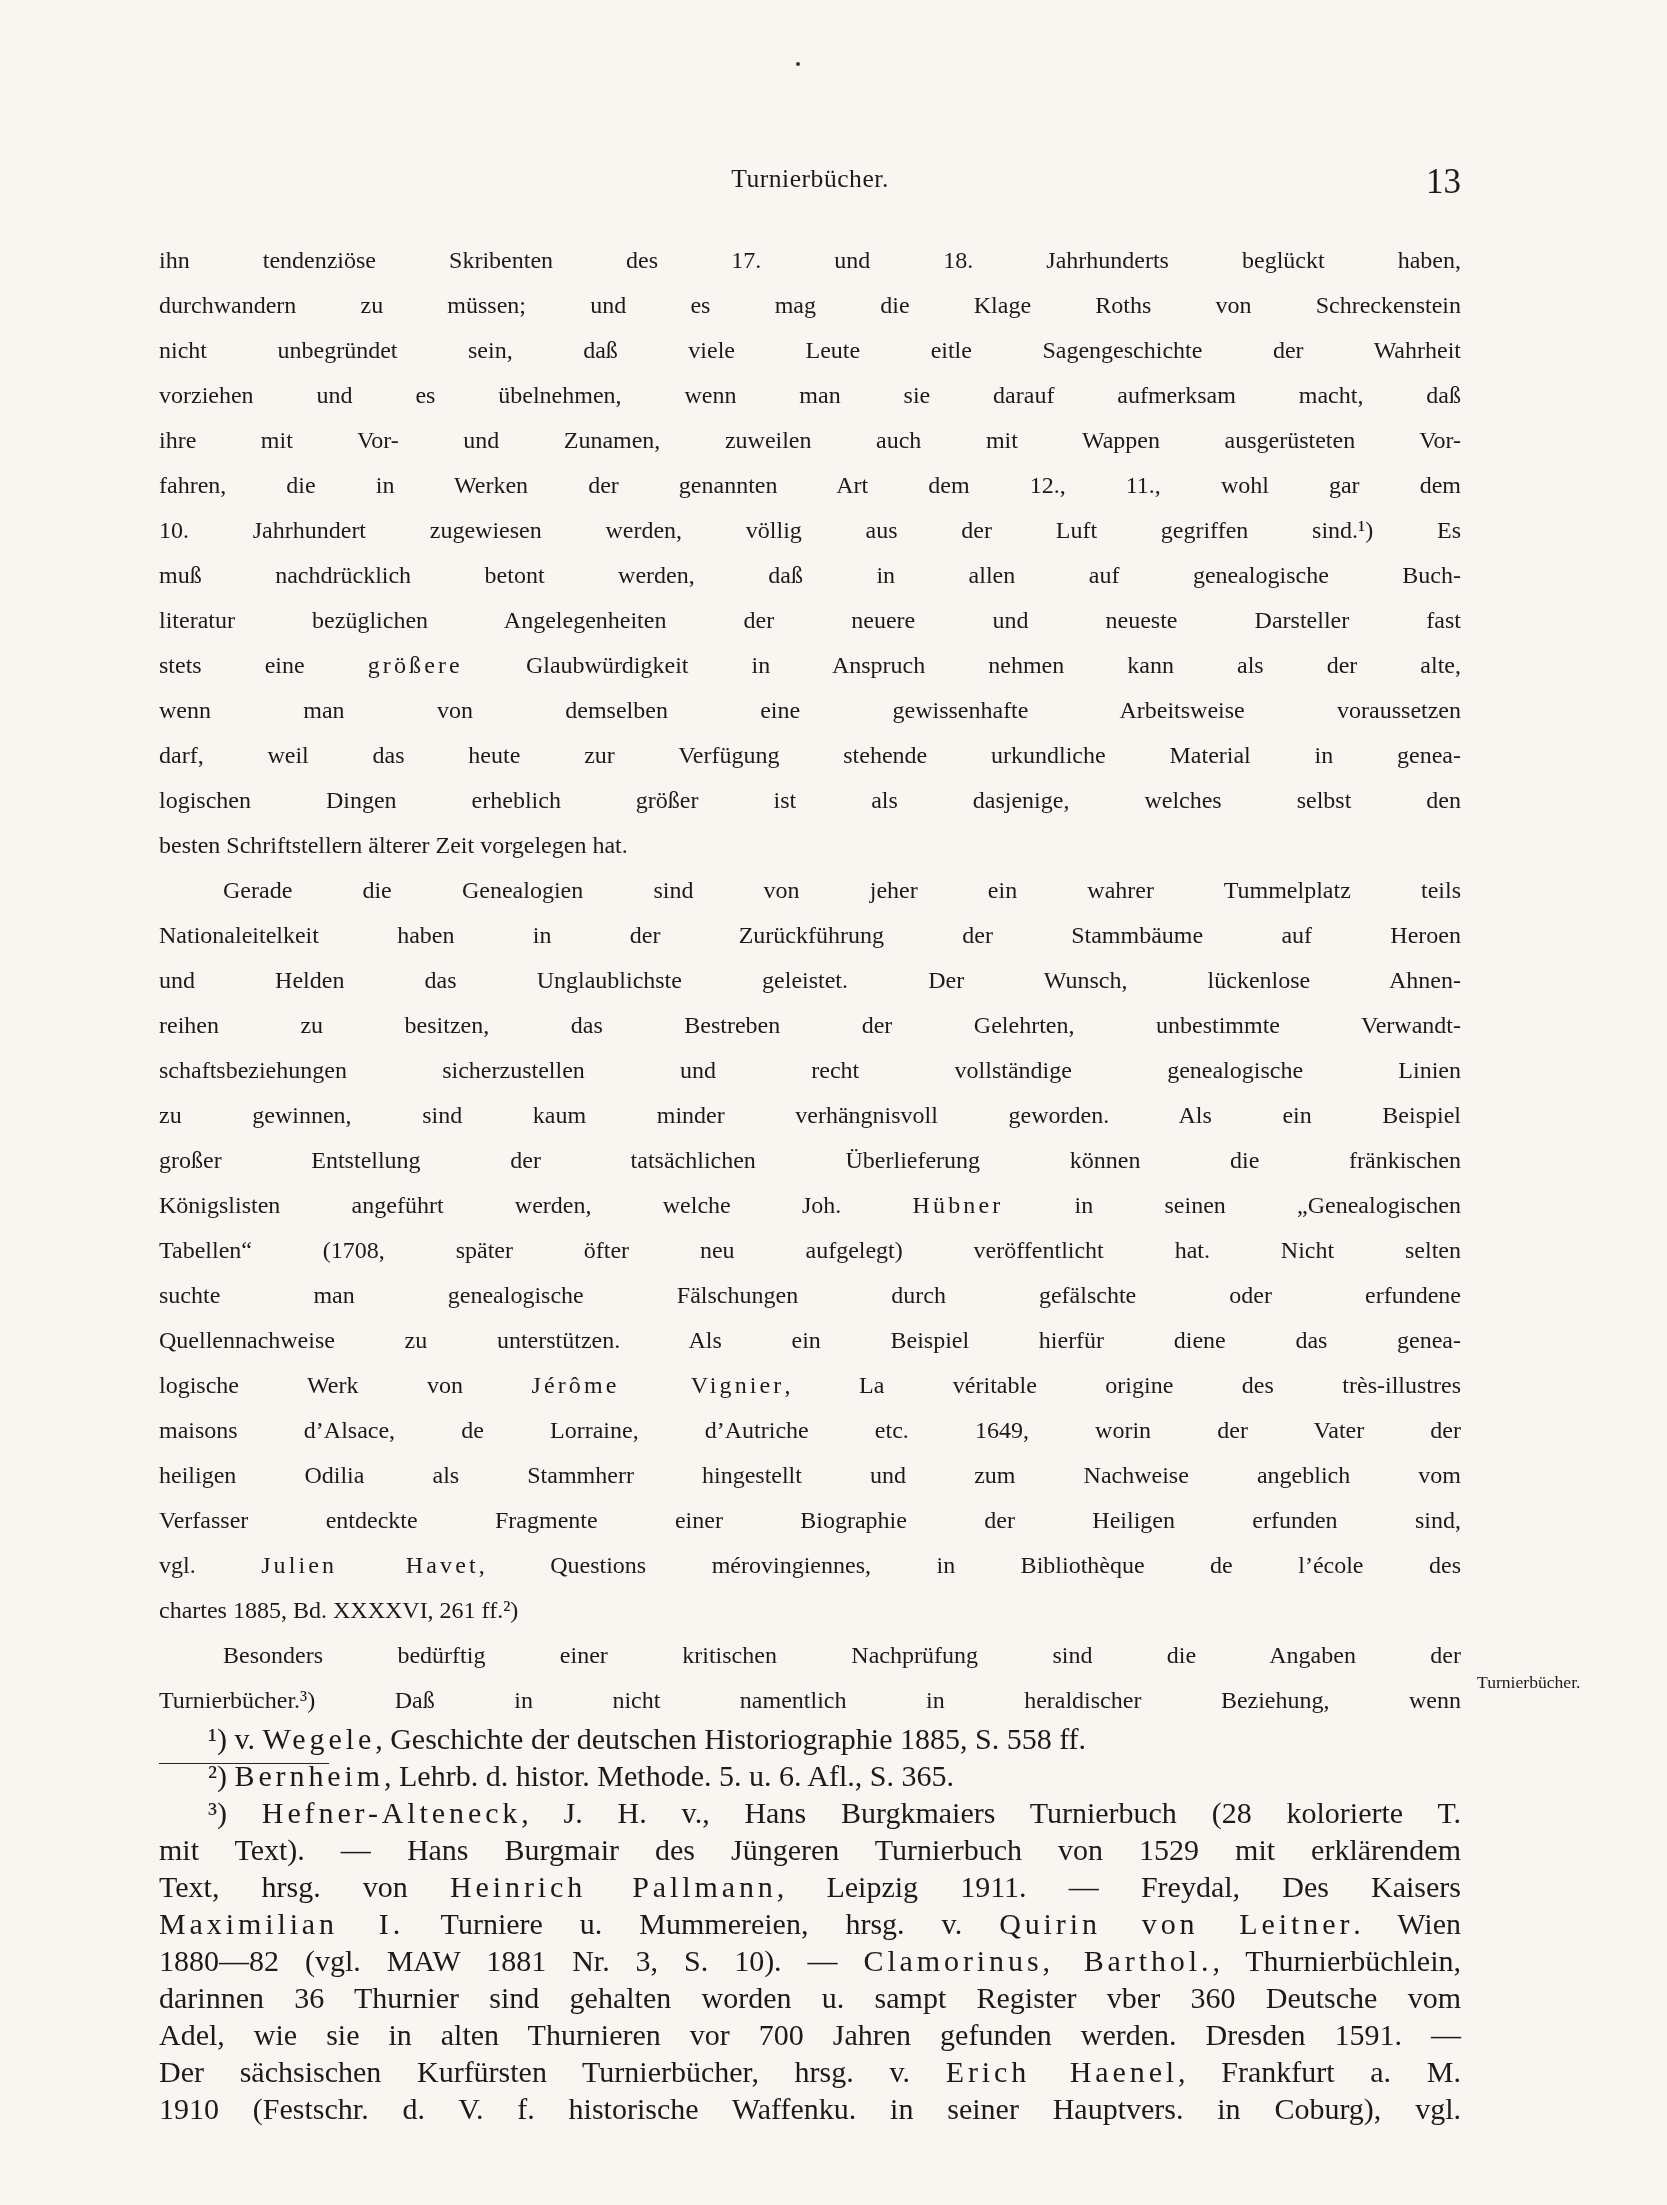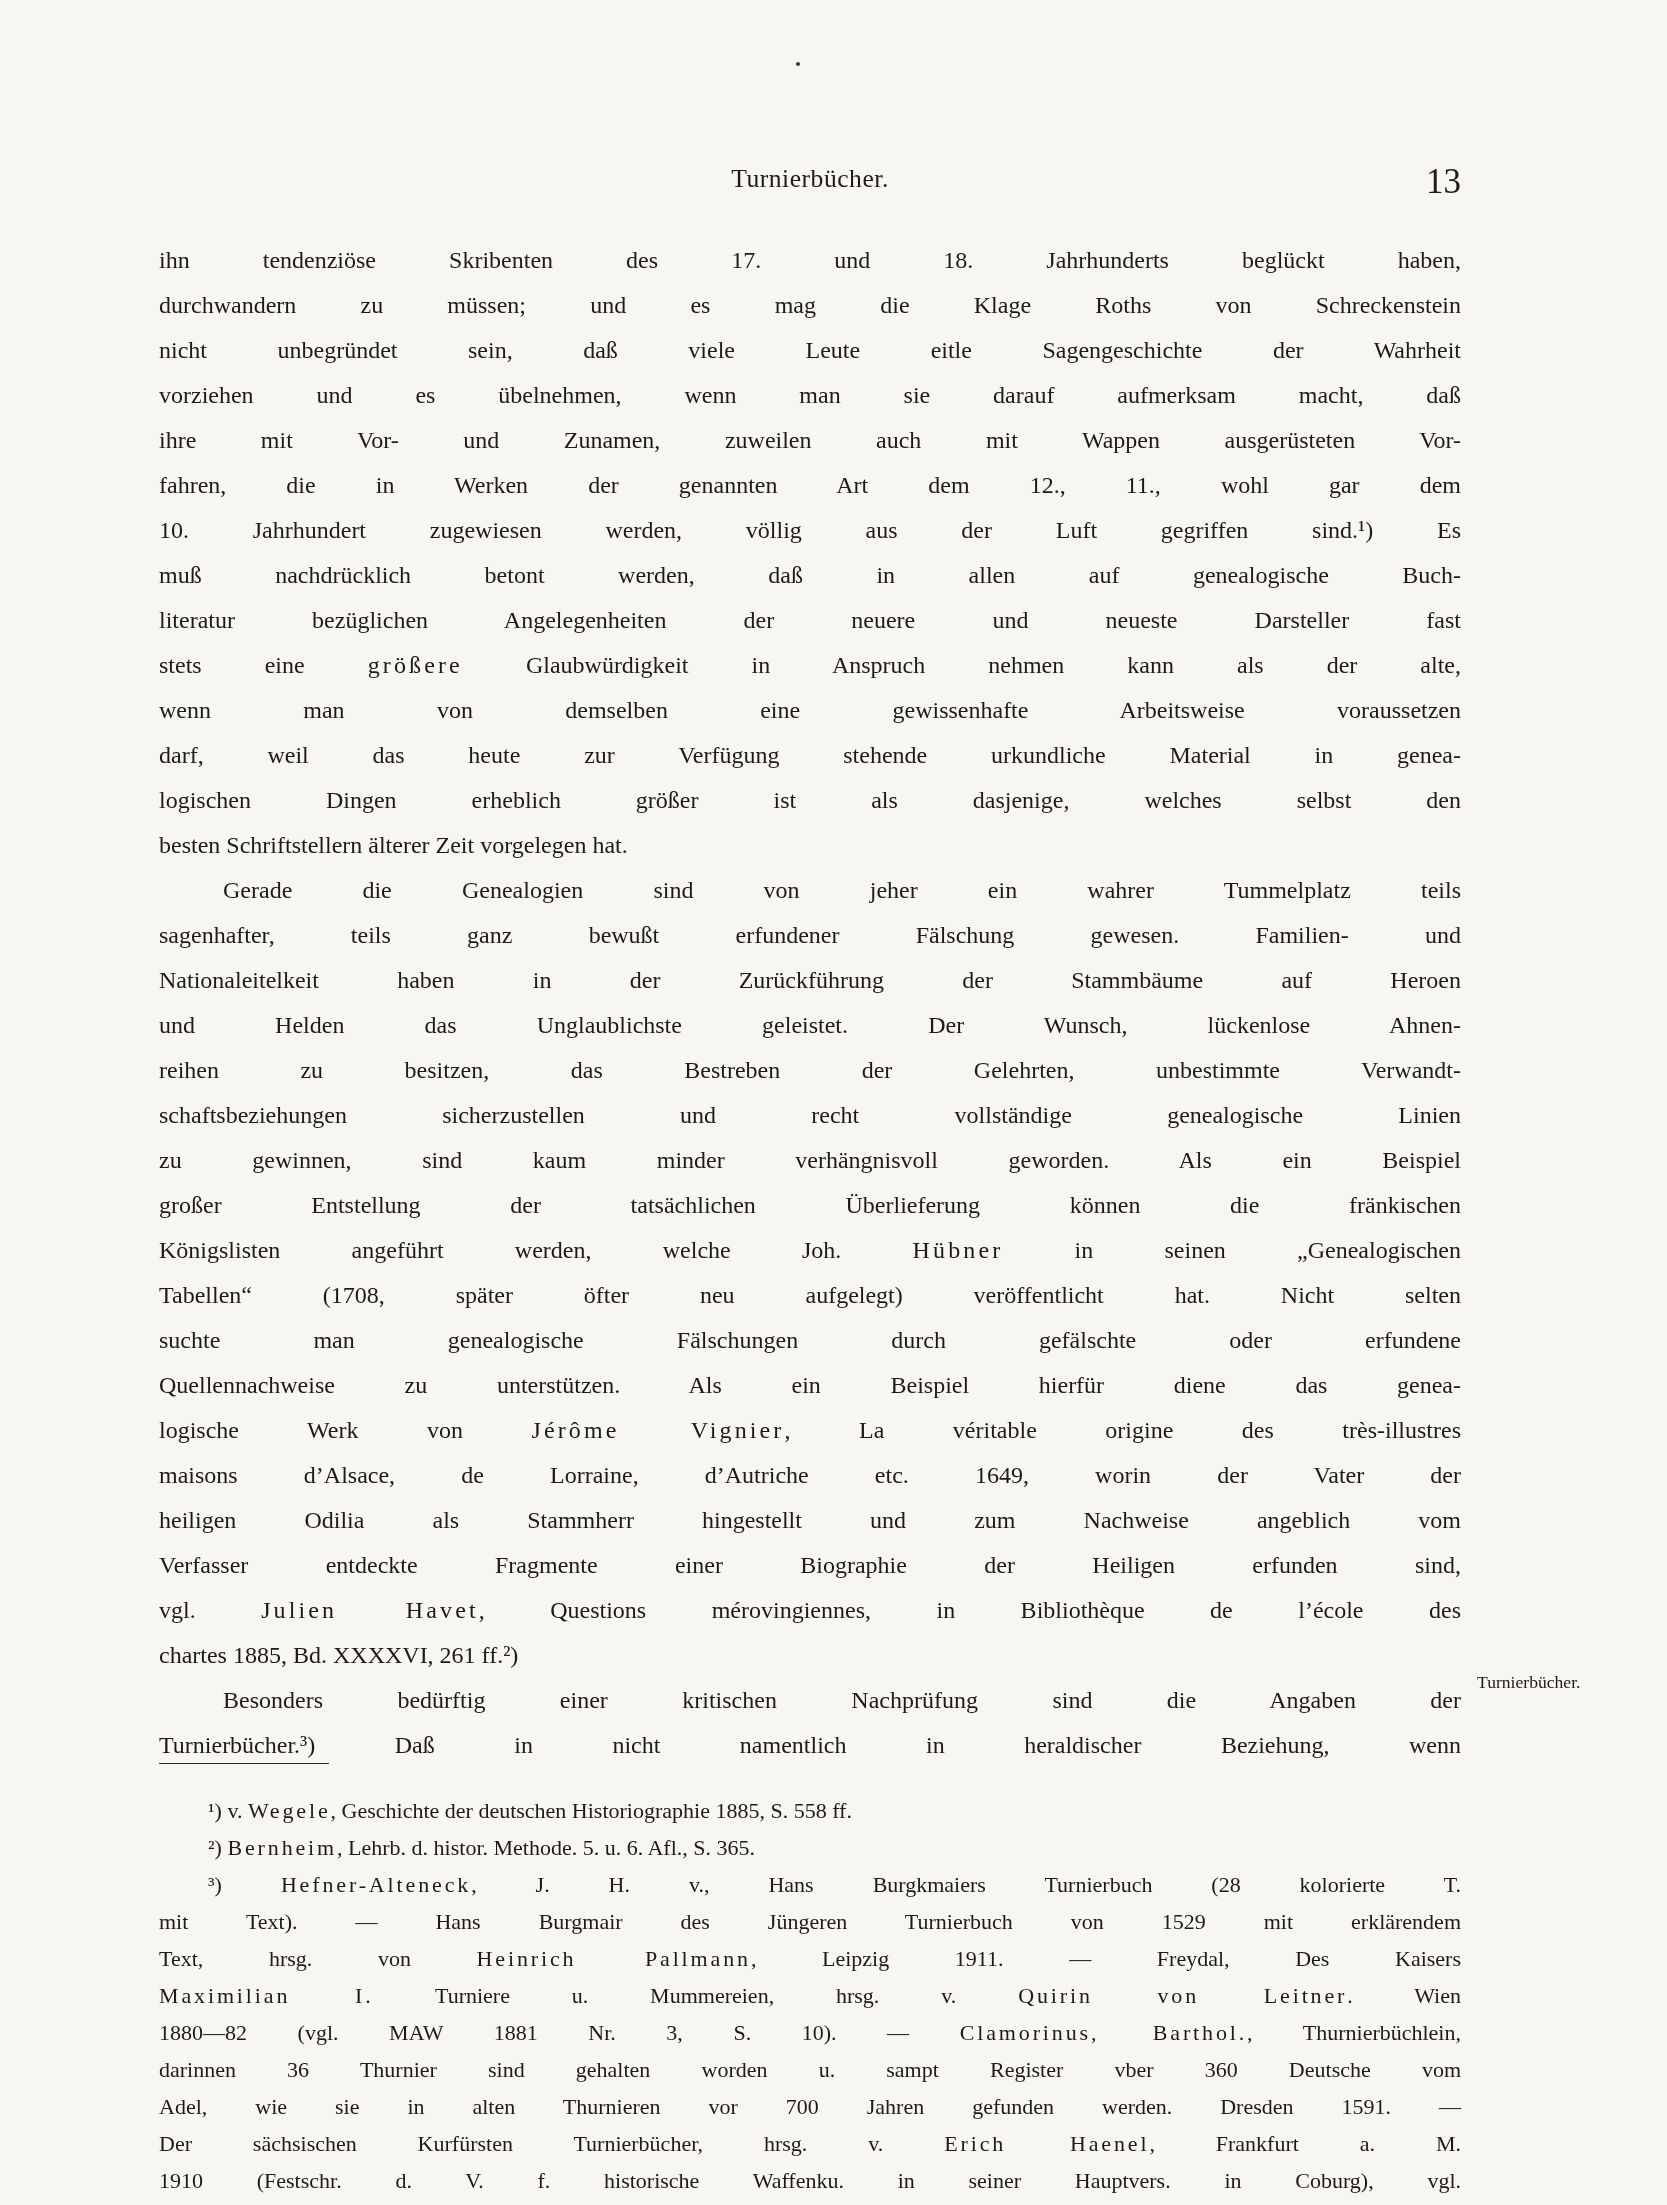--- a/index.html
+++ b/index.html
@@ -54,22 +54,22 @@
     position: absolute;
     left: 159px;
     width: 1302px;
   }
   .bodytext {
     top: 238px;
     font-size: 24px;
     line-height: 45px;
   }
   .footnotes {
-    top: 1792px;
-    font-size: 22px;
+    top: 1720px;
+    font-size: 30px;
     line-height: 37px;
   }
   .line {
     text-align: justify;
     text-align-last: justify;
     white-space: normal;
   }
   .line.flush {
     text-align-last: left;
   }
@@ -115,21 +115,20 @@
       <div class="line"><span>fahren, die in Werken der genannten Art dem 12., 11., wohl gar dem</span></div>
       <div class="line"><span>10. Jahrhundert zugewiesen werden, völlig aus der Luft gegriffen sind.¹) Es</span></div>
       <div class="line"><span>muß nachdrücklich betont werden, daß in allen auf genealogische Buch-</span></div>
       <div class="line"><span>literatur bezüglichen Angelegenheiten der neuere und neueste Darsteller fast</span></div>
       <div class="line"><span>stets eine </span><span class="sperr">größere</span><span> Glaubwürdigkeit in Anspruch nehmen kann als der alte,</span></div>
       <div class="line"><span>wenn man von demselben eine gewissenhafte Arbeitsweise voraussetzen</span></div>
       <div class="line"><span>darf, weil das heute zur Verfügung stehende urkundliche Material in genea-</span></div>
       <div class="line"><span>logischen Dingen erheblich größer ist als dasjenige, welches selbst den</span></div>
       <div class="line flush"><span>besten Schriftstellern älterer Zeit vorgelegen hat.</span></div>
       <div class="line indent"><span>Gerade die Genealogien sind von jeher ein wahrer Tummelplatz teils</span></div>
-      <div class="line"><span>sagenhafter, teils ganz bewußt erfundener Fälschung gewesen.  Familien- und</span></div>
       <div class="line"><span>Nationaleitelkeit haben in der Zurückführung der Stammbäume auf Heroen</span></div>
       <div class="line"><span>und Helden das Unglaublichste geleistet.  Der Wunsch, lückenlose Ahnen-</span></div>
       <div class="line"><span>reihen zu besitzen, das Bestreben der Gelehrten, unbestimmte Verwandt-</span></div>
       <div class="line"><span>schaftsbeziehungen sicherzustellen und recht vollständige genealogische Linien</span></div>
       <div class="line"><span>zu gewinnen, sind kaum minder verhängnisvoll geworden.  Als ein Beispiel</span></div>
       <div class="line"><span>großer Entstellung der tatsächlichen Überlieferung können die fränkischen</span></div>
       <div class="line"><span>Königslisten angeführt werden, welche Joh. </span><span class="sperr">Hübner</span><span> in seinen „Genealogischen</span></div>
       <div class="line"><span>Tabellen“ (1708, später öfter neu aufgelegt) veröffentlicht hat.  Nicht selten</span></div>
       <div class="line"><span>suchte man genealogische Fälschungen durch gefälschte oder erfundene</span></div>
       <div class="line"><span>Quellennachweise zu unterstützen.  Als ein Beispiel hierfür diene das genea-</span></div>

